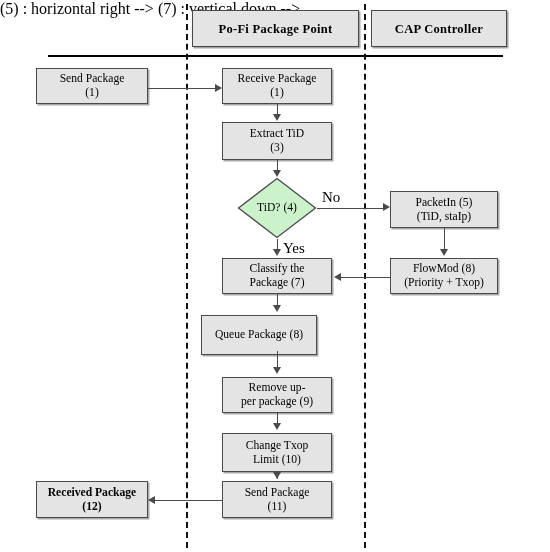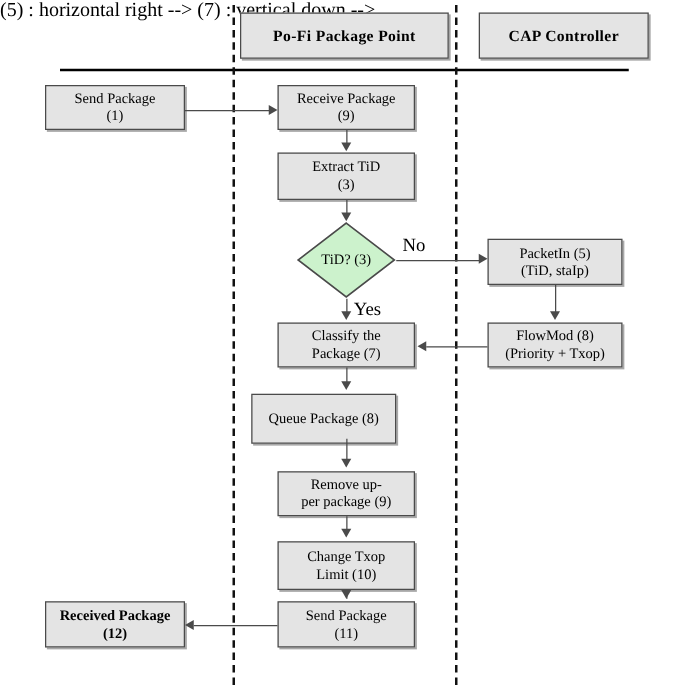--- a/index.html
+++ b/index.html
@@ -126,21 +126,21 @@
 
 <div id="canvas">
 
   
 
   <div class="lane-header" style="left:192px; top:10px; width:167px; height:37px;">
     <span>Po-Fi
 Package Point</span>
   </div>
 
-  <div class="lane-header" style="left:371px; top:10px; width:136px; height:37px;margin-left:12px;">
+  <div class="lane-header" style="left:371px; top:10px; width:136px; height:37px;">
     <span>CAP
 Controller</span>
   </div>
 
   
   <div class="top-rule" style="left:48px; top:55px; width:455px;"></div>
 
   
   <div class="lane-divider" style="left:186px; top:4px; height:544px;"></div>
   <div class="lane-divider" style="left:364px; top:4px; height:544px;"></div>
@@ -149,35 +149,35 @@
 
   
   <div class="node" style="left:36px; top:68px; width:112px; height:36px;">
     <span>Send Package
 (1)</span>
   </div>
 
   
   <div class="node" style="left:222px; top:68px; width:110px; height:36px;">
     <span>Receive Package
-(9)</span>
+(1)</span>
   </div>
 
   
   <div class="node" style="left:222px; top:122px; width:110px; height:38px;">
     <span>Extract TiD
 (3)</span>
   </div>
 
   
   <div class="decision" style="left:237px; top:177px; width:80px; height:62px;">
     <svg width="80" height="62" viewBox="0 0 80 62">
       <polygon points="40,1.5 78.5,31 40,60.5 1.5,31" fill="#ccf2cc" stroke="#4a4a4a" stroke-width="1.3"></polygon>
     </svg>
-    <span class="dec-label">TiD? (3)</span>
+    <span class="dec-label">TiD? (4)</span>
   </div>
 
   
   <div class="node" style="left:390px; top:191px; width:108px; height:37px;">
     <span>PacketIn (5)
 (TiD, staIp)</span>
   </div>
 
   
   <div class="node" style="left:390px; top:258px; width:108px; height:36px;">

